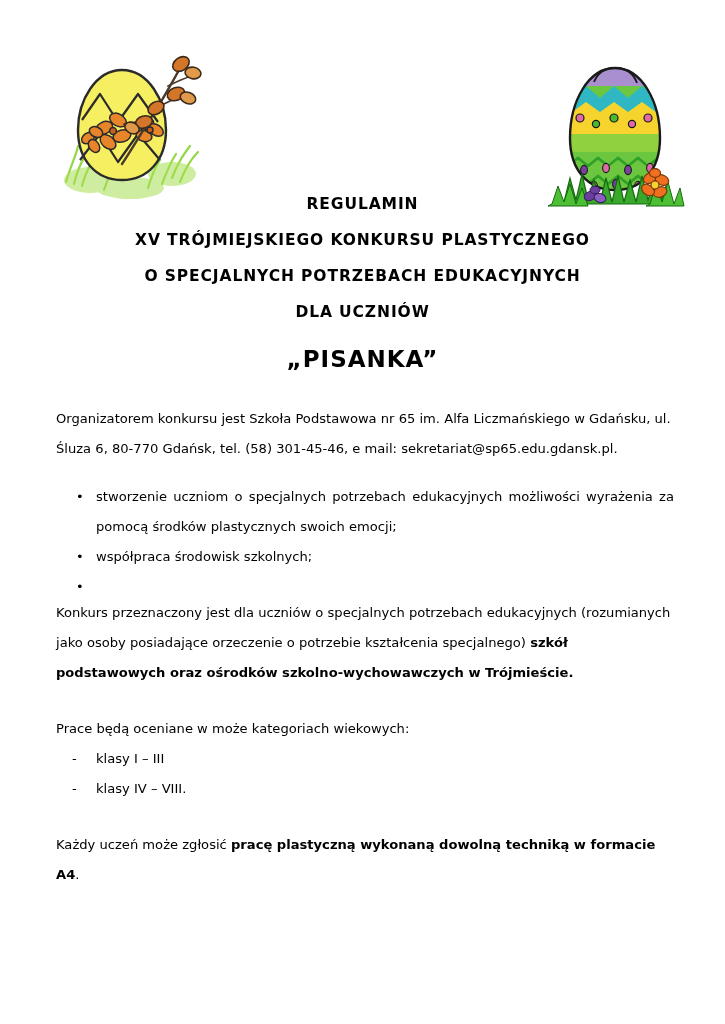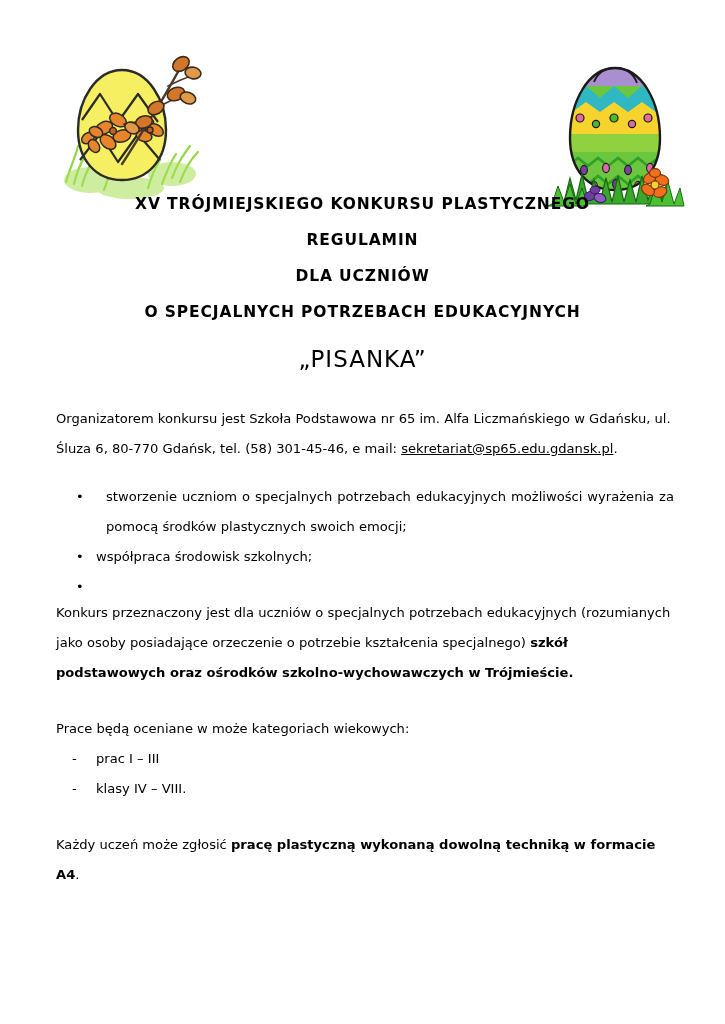--- a/index.html
+++ b/index.html
@@ -47,21 +47,21 @@
   .title-line {
     font-family: "DejaVu Sans", "Liberation Sans", sans-serif;
     font-size: 15.5px;
     font-weight: bold;
     letter-spacing: 0.9px;
     line-height: 36px;
     white-space: nowrap;
   }
   .title-main {
     font-size: 23px;
-    font-weight: normal;
+    font-weight: bold;
     letter-spacing: 1px;
     line-height: 46px;
     margin-top: 6px;
   }
 
   
   .body {
     position: absolute;
     left: 56px;
     top: 404px;
@@ -70,41 +70,41 @@
     line-height: 30px;
   }
   .para {
     margin: 0;
     text-align: left;
   }
   .spacer-sm { height: 18px; }
   .spacer-md { height: 26px; }
 
   .bold { font-weight: bold; }
-  .uline { text-decoration: underline; }
+  .uline { }
 
   
   ul.bullets {
     margin: 0;
     padding: 0;
     list-style: none;
   }
   ul.bullets > li {
     position: relative;
     padding-left: 40px;
     margin: 0;
   }
   ul.bullets > li .dot {
     position: absolute;
     left: 20px;
     top: 0;
     line-height: 30px;
     font-size: 13px;
   }
-  li.justify .txt { text-align: justify; display: block; margin-left: 10px; }
+  li.justify .txt { text-align: justify; display: block; }
 
   
   ul.dashes {
     margin: 0;
     padding: 0;
     list-style: none;
   }
   ul.dashes > li {
     position: relative;
     padding-left: 40px;
@@ -255,24 +255,24 @@
 
       <g stroke="#3a1a60" stroke-width="1">
         <ellipse cx="52" cy="144" rx="6" ry="4.4" fill="#6a3fa0" transform="rotate(-20 52 144)"></ellipse>
         <ellipse cx="62" cy="146" rx="6" ry="4.4" fill="#8a5fc0" transform="rotate(18 62 146)"></ellipse>
         <ellipse cx="57" cy="138" rx="5" ry="3.8" fill="#6a3fa0"></ellipse>
       </g>
     </svg>
   </div>
 
   <div class="title-block">
+    <div class="title-line">REGULAMIN</div>
     <div class="title-line">XV  TRÓJMIEJSKIEGO  KONKURSU  PLASTYCZNEGO</div>
-    <div class="title-line">REGULAMIN</div>
+    <div class="title-line">O  SPECJALNYCH  POTRZEBACH  EDUKACYJNYCH</div>
     <div class="title-line">DLA  UCZNIÓW</div>
-    <div class="title-line">O  SPECJALNYCH  POTRZEBACH  EDUKACYJNYCH</div>
     <div class="title-main">„PISANKA”</div>
   </div>
 
   <div class="body">
 
     <p class="para"><span>Organizatorem konkursu jest Szkoła Podstawowa nr 65 im. Alfa Liczmańskiego w Gdańsku, ul. Śluza 6, 80-770 Gdańsk, tel. (58) 301-45-46, e mail: </span><span class="uline">sekretariat@sp65.edu.gdansk.pl</span><span>.</span></p>
 
     <div class="spacer-sm"></div>
 
 
@@ -294,21 +294,21 @@
 
     <p class="para"><span>Konkurs przeznaczony jest dla uczniów o specjalnych potrzebach edukacyjnych (rozumianych jako osoby posiadające orzeczenie o potrzebie kształcenia specjalnego) </span><span class="bold">szkół podstawowych oraz ośrodków szkolno-wychowawczych w Trójmieście.</span></p>
 
     <div class="spacer-md"></div>
 
     <p class="para">Prace będą oceniane w może kategoriach wiekowych:</p>
 
     <ul class="dashes">
       <li>
         <span class="dash">-</span>
-        <span class="txt">prac I – III</span>
+        <span class="txt">klasy I – III</span>
       </li>
       <li>
         <span class="dash">-</span>
         <span class="txt">klasy IV – VIII.</span>
       </li>
     </ul>
 
     <div class="spacer-md"></div>
 
     <p class="para"><span>Każdy uczeń może zgłosić </span><span class="bold">pracę plastyczną wykonaną dowolną techniką w formacie A4</span><span>.</span></p>

